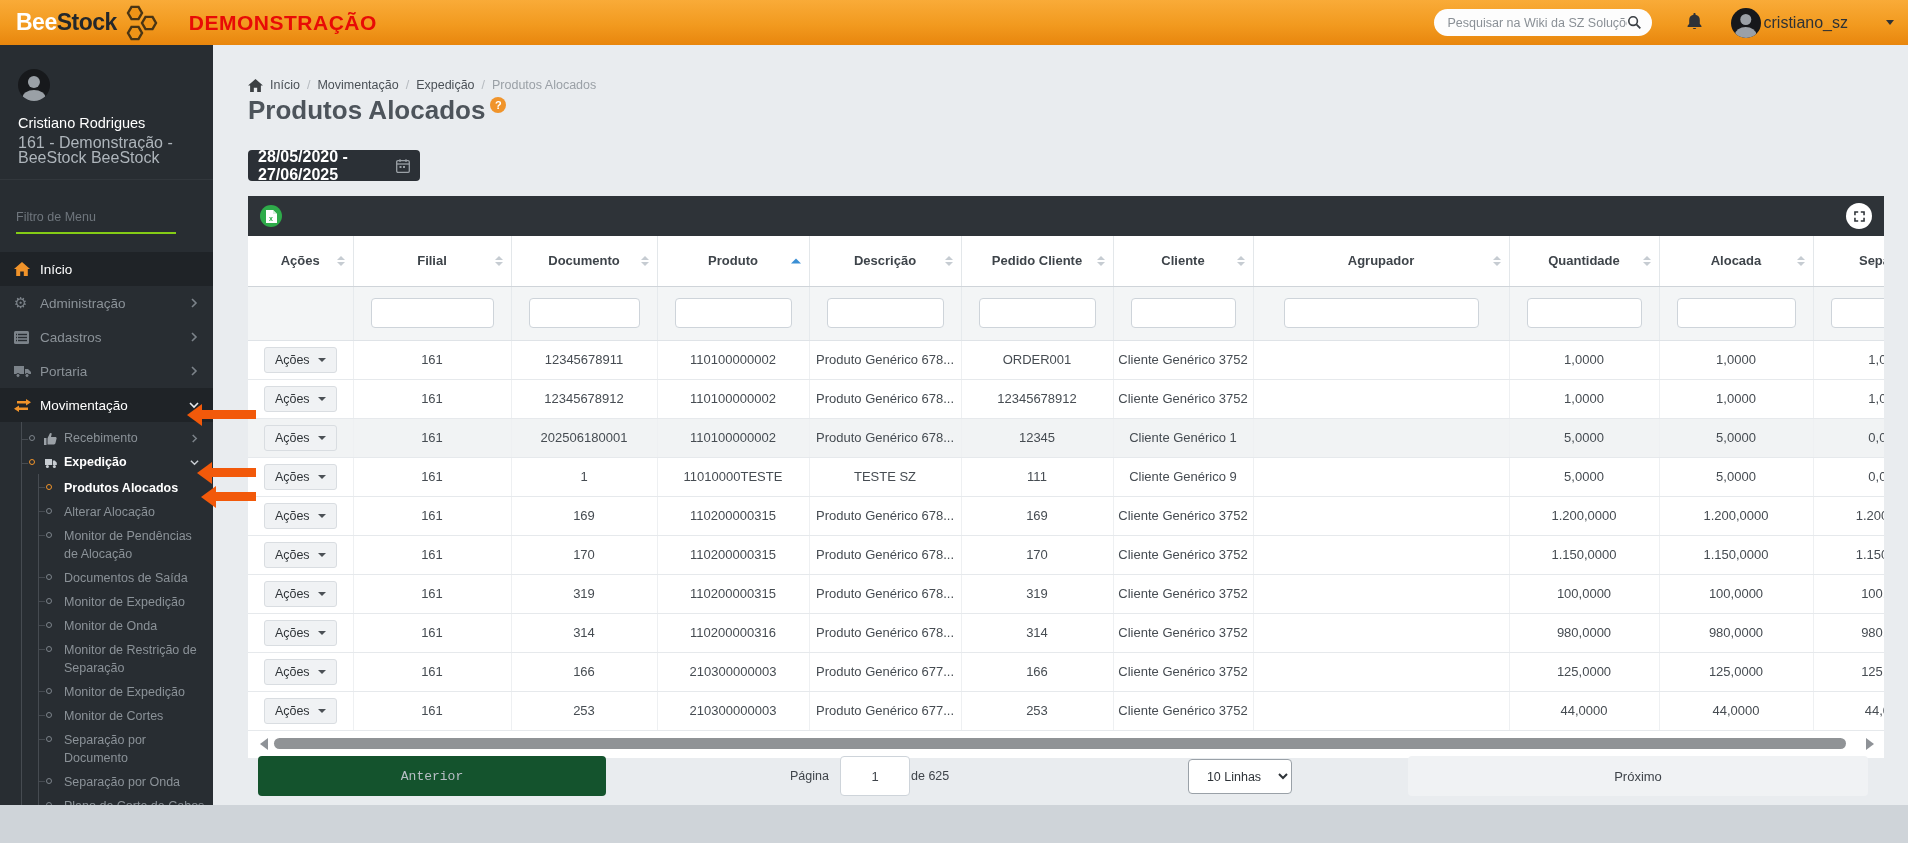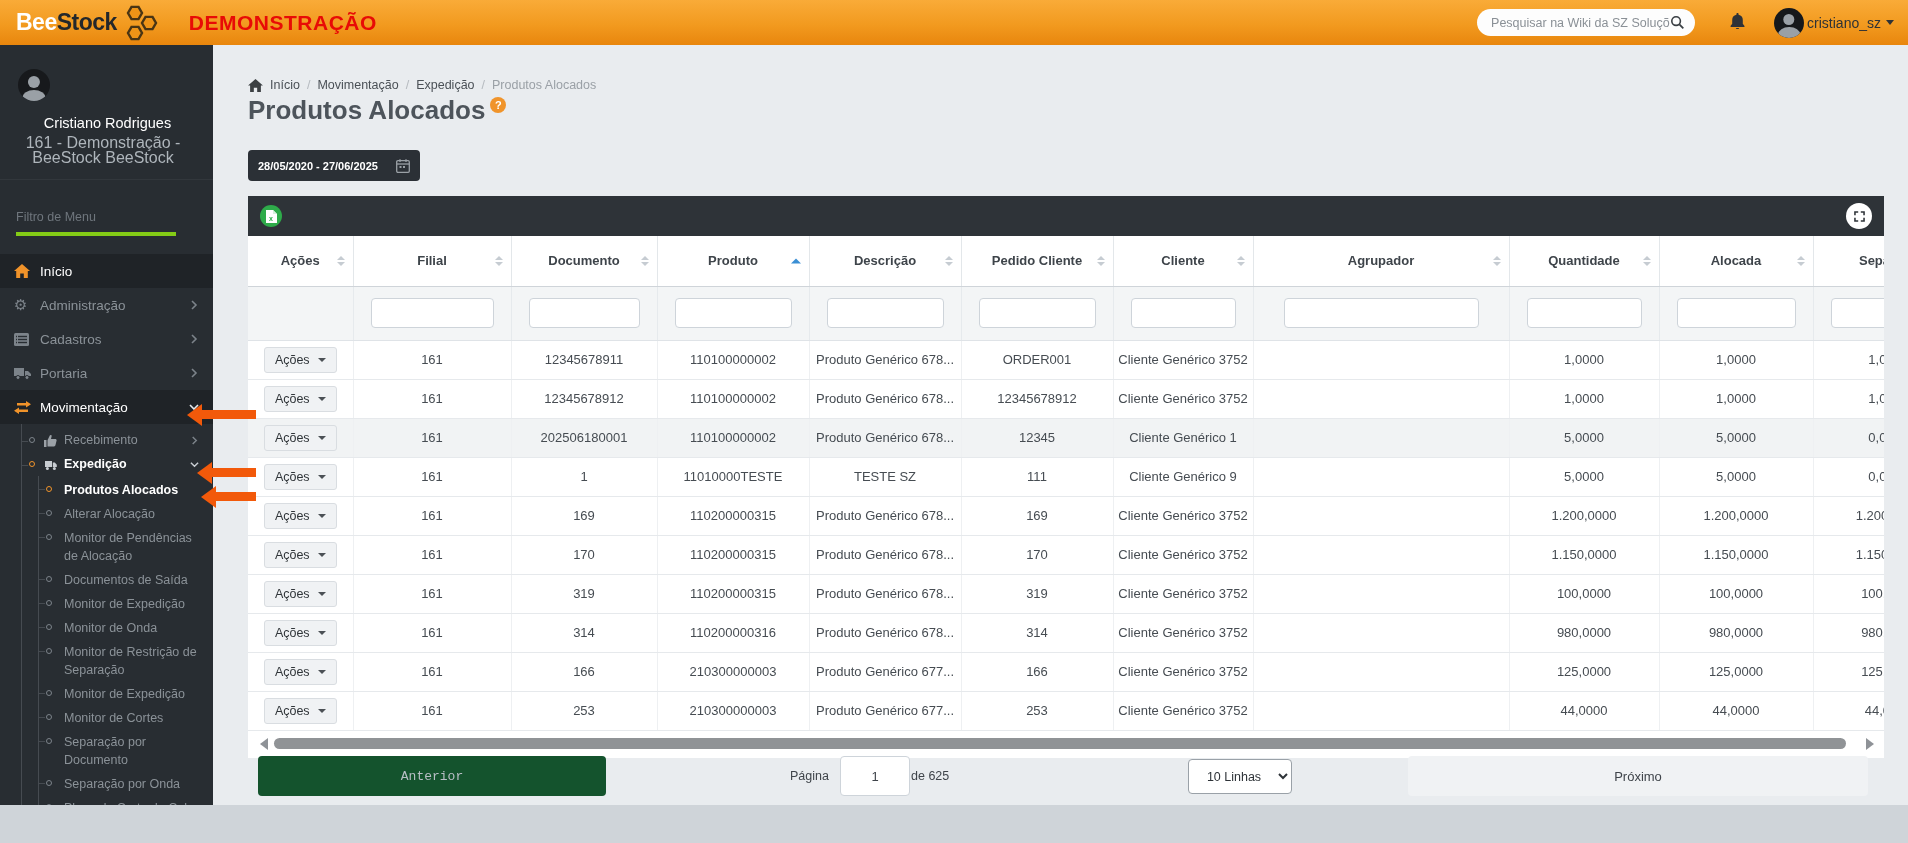--- a/index.html
+++ b/index.html
@@ -17,31 +17,31 @@
   .logo-svg { margin-left:4px; }
   .env-label { margin-left:26px; font-size:21px; font-weight:bold; color:#e80b06; letter-spacing:0.5px; }
   .topbar-right { margin-left:auto; display:flex; align-items:center; margin-right:14px; }
   .search-pill { width:218px; height:27px; background:#fdfdfd; border-radius:14px; display:flex; align-items:center; padding:0 10px 0 14px; }
   .search-pill input { border:none; outline:none; flex:1; font-size:12.5px; color:#5a6066; background:transparent; font-family:"Liberation Sans", sans-serif; }
   .search-pill input::placeholder { color:#8a9096; }
   .bell-wrap { margin-left:34px; }
   .avatar-top { width:30px; height:30px; border-radius:50%; background:#16181b; margin-left:28px; position:relative; overflow:hidden; }
   .avatar-top .head, .avatar-sb .head { position:absolute; left:50%; top:22%; width:38%; height:38%; transform:translateX(-50%); background:#9aa0a6; border-radius:50%; }
   .avatar-top .body, .avatar-sb .body { position:absolute; left:50%; top:66%; width:72%; height:50%; transform:translateX(-50%); background:#9aa0a6; border-radius:50% 50% 0 0; }
-  .topbar-user { margin-left:3px; font-size:14px; color:#2e3236; display:flex; align-items:center; }
+  .topbar-user { margin-left:3px; font-size:16px; color:#2e3236; display:flex; align-items:center;gap:33px; }
   .caret-dn { display:inline-block; width:0; height:0; border-left:4px solid transparent; border-right:4px solid transparent; border-top:5px solid #2e3236; margin-left:5px; }
 
   
   .sidebar { position:absolute; top:45px; left:0; width:213px; height:798px; background:#282d32; z-index:20; color:#c7ccd1; overflow:hidden; }
-  .sb-user { padding:24px 16px 14px 18px; border-bottom:1px solid #32373c;text-align:center; }
+  .sb-user { padding:24px 16px 14px 18px; border-bottom:1px solid #32373c; }
   .avatar-sb { width:32px; height:32px; border-radius:50%; background:#17191c; position:relative; overflow:hidden; }
   .sb-name { margin-top:14px; font-size:14.5px; color:#ffffff; }
   .sb-org { margin-top:4px; font-size:16px; color:#aeb5bb; line-height:15px; width:170px; }
   .sb-filter { padding:26px 16px 0 16px; }
-  .sb-filter input { width:160px; background:transparent; border:none; border-bottom:4px solid #84cc16; outline:none; font-size:12.5px; color:#ef4444; padding:4px 0 8px 0; font-family:"Liberation Sans", sans-serif; }
+  .sb-filter input { width:160px; background:transparent; border:none; border-bottom:2px solid #84cc16; outline:none; font-size:12.5px; color:#ef4444; padding:4px 0 8px 0; font-family:"Liberation Sans", sans-serif; }
   .sb-filter input::placeholder { color:#6f767d; }
   .sb-menu { margin-top:18px; }
   .mi { position:relative; height:34px; display:flex; align-items:center; padding:0 14px; font-size:13.5px; color:#8b9298; cursor:pointer; }
   .mi .mi-icon { width:26px; display:inline-flex; align-items:center; font-size:15px; color:#7c838a; font-family:"DejaVu Sans","Liberation Sans",sans-serif; }
   .mi.active { background:#1f2327; color:#ffffff; }
   .mi.active .mi-icon { color:#f0932a; }
   .mi .chev { margin-left:auto; color:#7c838a; display:flex; }
   .mi.active .chev { color:#e6e9ec; }
   .lvl2wrap { margin-left:21px; border-left:1px solid #464b51; padding-top:4px; }
   .l2 { position:relative; padding:5px 10px 5px 42px; font-size:12.5px; color:#8b9298; display:flex; align-items:center; cursor:pointer; }
@@ -67,21 +67,21 @@
   
   .main { position:absolute; left:213px; top:45px; width:1695px; height:798px; }
   .breadcrumb { position:absolute; left:35px; top:33px; font-size:12.5px; color:#4a5056; display:flex; align-items:center; gap:7px; }
   .breadcrumb .sep { color:#b5babf; }
   .breadcrumb .last { color:#9aa0a6; }
   .bc-home { display:flex; color:#3c4043; }
   .page-title-row { position:absolute; left:35px; top:50px; display:flex; align-items:flex-start; }
   .page-title { font-size:26px; color:#4d545b; }
   .help-badge { width:16px; height:16px; border-radius:50%; background:#f0942b; color:#fff; font-size:11px; font-weight:bold; display:flex; align-items:center; justify-content:center; margin-left:5px; margin-top:2px; cursor:pointer; }
   .date-btn { position:absolute; left:35px; top:105px; width:172px; height:31px; background:#2b3036; border-radius:4px; display:flex; align-items:center; padding:0 10px; cursor:pointer; }
-  .date-btn .dtxt { color:#ffffff; font-size:11px; font-weight:bold; }
+  .date-btn .dtxt { color:#ffffff; font-size:16px; font-weight:bold; }
   .date-btn .cal { margin-left:auto; display:flex; color:#9aa0a6; }
 
   
   .card { position:absolute; left:35px; top:151px; width:1636px; background:#ef4444; }
   .card-toolbar { height:40px; background:#2e3338; display:flex; align-items:center; justify-content:space-between; padding:0 12px; }
   .excel-btn { width:22px; height:22px; border-radius:50%; background:#2eab4a; display:flex; align-items:center; justify-content:center; cursor:pointer; }
   .fullscreen-btn { width:26px; height:26px; border-radius:50%; background:#ffffff; display:flex; align-items:center; justify-content:center; cursor:pointer; }
   .tscroll { width:1636px; overflow:hidden; }
   table.grid { width:1715px; border-collapse:collapse; table-layout:fixed; }
   .c0{width:105px}.c1{width:158px}.c2{width:146px}.c3{width:152px}.c4{width:152px}.c5{width:152px}.c6{width:140px}.c7{width:256px}.c8{width:150px}.c9{width:154px}.c10{width:150px}

